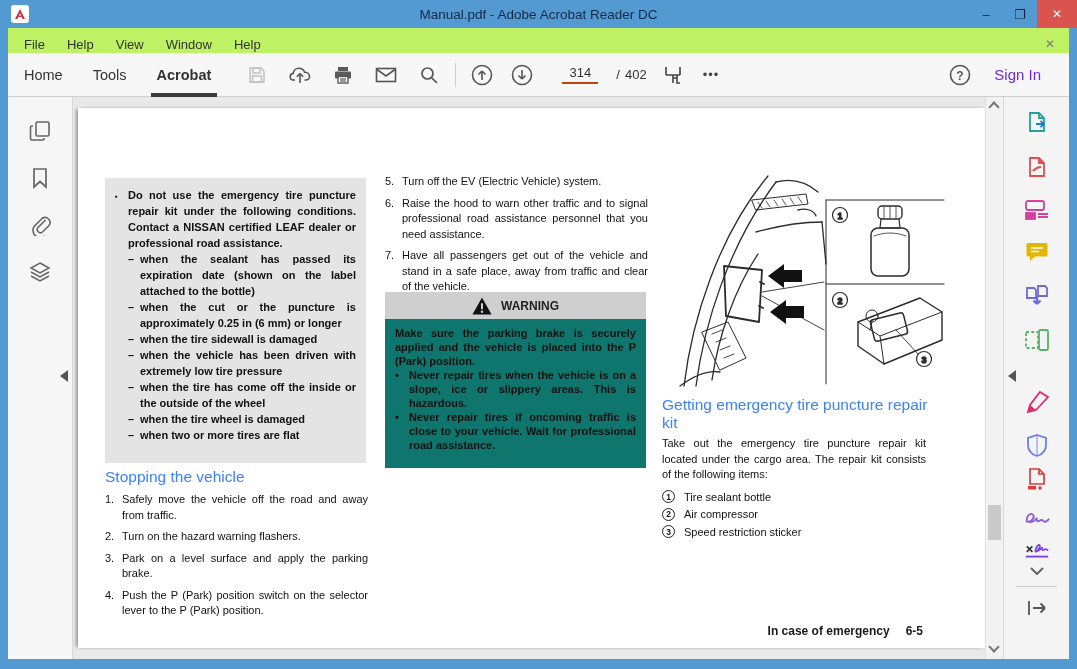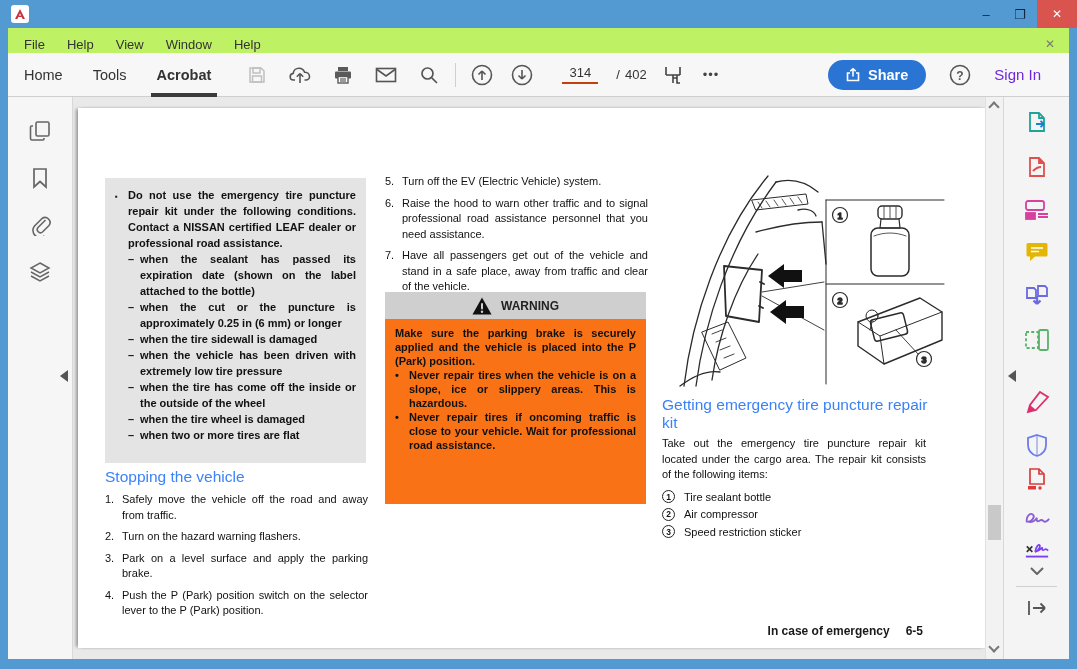--- a/index.html
+++ b/index.html
@@ -67,21 +67,21 @@
   .d-marker { width:12px; flex:none; }
   .sec-heading { position:absolute; font-size:15.5px; color:#3b82f6; line-height:18px; }
   .h1 { left:27px; top:360px; }
   .h2 { left:584px; top:288px; width:280px; }
   .steps { position:absolute; font-size:11px; line-height:15.5px; }
   .steps-a { left:27px; top:384px; width:263px; }
   .steps-b { left:307px; top:66px; width:263px; }
   .step { display:flex; margin-bottom:6px; }
   .s-num { width:17px; flex:none; }
   .s-text { flex:1; text-align:justify; }
-  .warning-box { position:absolute; left:307px; top:184px; width:261px; height:212px; background:#f97316; }
+  .warning-box { position:absolute; left:307px; top:184px; width:261px; height:176px; background:#0f766e; }
   .warn-head { height:27px; background:#cfcfcf; display:flex; align-items:center; justify-content:center; gap:9px; font-size:12px; font-weight:bold; color:#222; }
   .warn-body { padding:7px 10px; font-size:11px; font-weight:bold; line-height:14px; }
   .warn-intro { text-align:justify; }
   .w-row { display:flex; }
   .w-marker { width:14px; flex:none; text-align:left; }
   .getting-para { position:absolute; left:584px; top:328px; width:264px; font-size:11px; line-height:15.5px; text-align:justify; }
   .kit-items { position:absolute; left:584px; top:382px; width:264px; font-size:11px; }
   .kit-row { display:flex; align-items:center; margin-bottom:4.5px; }
   .circ { width:13px; height:13px; border:1.2px solid #222; border-radius:50%; display:inline-flex; align-items:center; justify-content:center; font-size:8.5px; font-weight:bold; flex:none; }
   .kit-text { margin-left:9px; }
@@ -93,20 +93,21 @@
 </head>
 <body>
 
 <div class="titlebar">
   <div class="pdf-badge">
     <svg class="ico" width="12" height="12" viewBox="0 0 12 12">
         <path d="M6 1 L11 11 L8.6 11 L6 5.2 L3.4 11 L1 11 Z" fill="#c5343c" fill-rule="evenodd"></path>
         <rect x="4.2" y="7.6" width="3.6" height="1.4" fill="#c5343c"></rect>
       </svg>
   </div>
+  <div class="win-title">Manual.pdf - Adobe Acrobat Reader DC</div>
   <div class="win-controls">
     <div class="win-btn">–</div>
     <div class="win-btn">❐</div>
     <div class="win-btn close">✕</div>
   </div>
 </div>
 
 <div class="menubar">
   <div class="menu-item">File</div>
   <div class="menu-item">Help</div>
@@ -179,27 +180,20 @@
     </div>
     <div class="tb-ic">
       <svg class="ico" width="22" height="22" viewBox="0 0 22 22" fill="none" stroke="#444" stroke-width="1.6">
           <path d="M4 3 V11 M4 11 H18 M18 3 V11"></path>
           <path d="M11 11 V19 M11 14 H15 M15 11 V19 L18 19"></path>
         </svg>
     </div>
     <div class="ellipsis">•••</div>
   </div>
   <div class="tb-right">
-    <div class="share-btn">
-      <svg class="ico" width="14" height="15" viewBox="0 0 14 15" fill="none" stroke="#fff" stroke-width="1.6">
-          <path d="M4 6 H1.5 V13.5 H12.5 V6 H10"></path>
-          <path d="M7 9.5 V1.5 M7 1.5 L4.3 4.2 M7 1.5 L9.7 4.2"></path>
-        </svg>
-      <span>Share</span>
-    </div>
     <div class="tb-ic">
       <svg class="ico" width="24" height="24" viewBox="0 0 24 24">
           <circle cx="12" cy="12" r="9.5" fill="none" stroke="#555" stroke-width="1.6"></circle>
           <text x="12" y="16.5" text-anchor="middle" font-size="12" font-weight="bold" fill="#555">?</text>
         </svg>
     </div>
     <div class="signin">Sign In</div>
   </div>
 </div>
 

